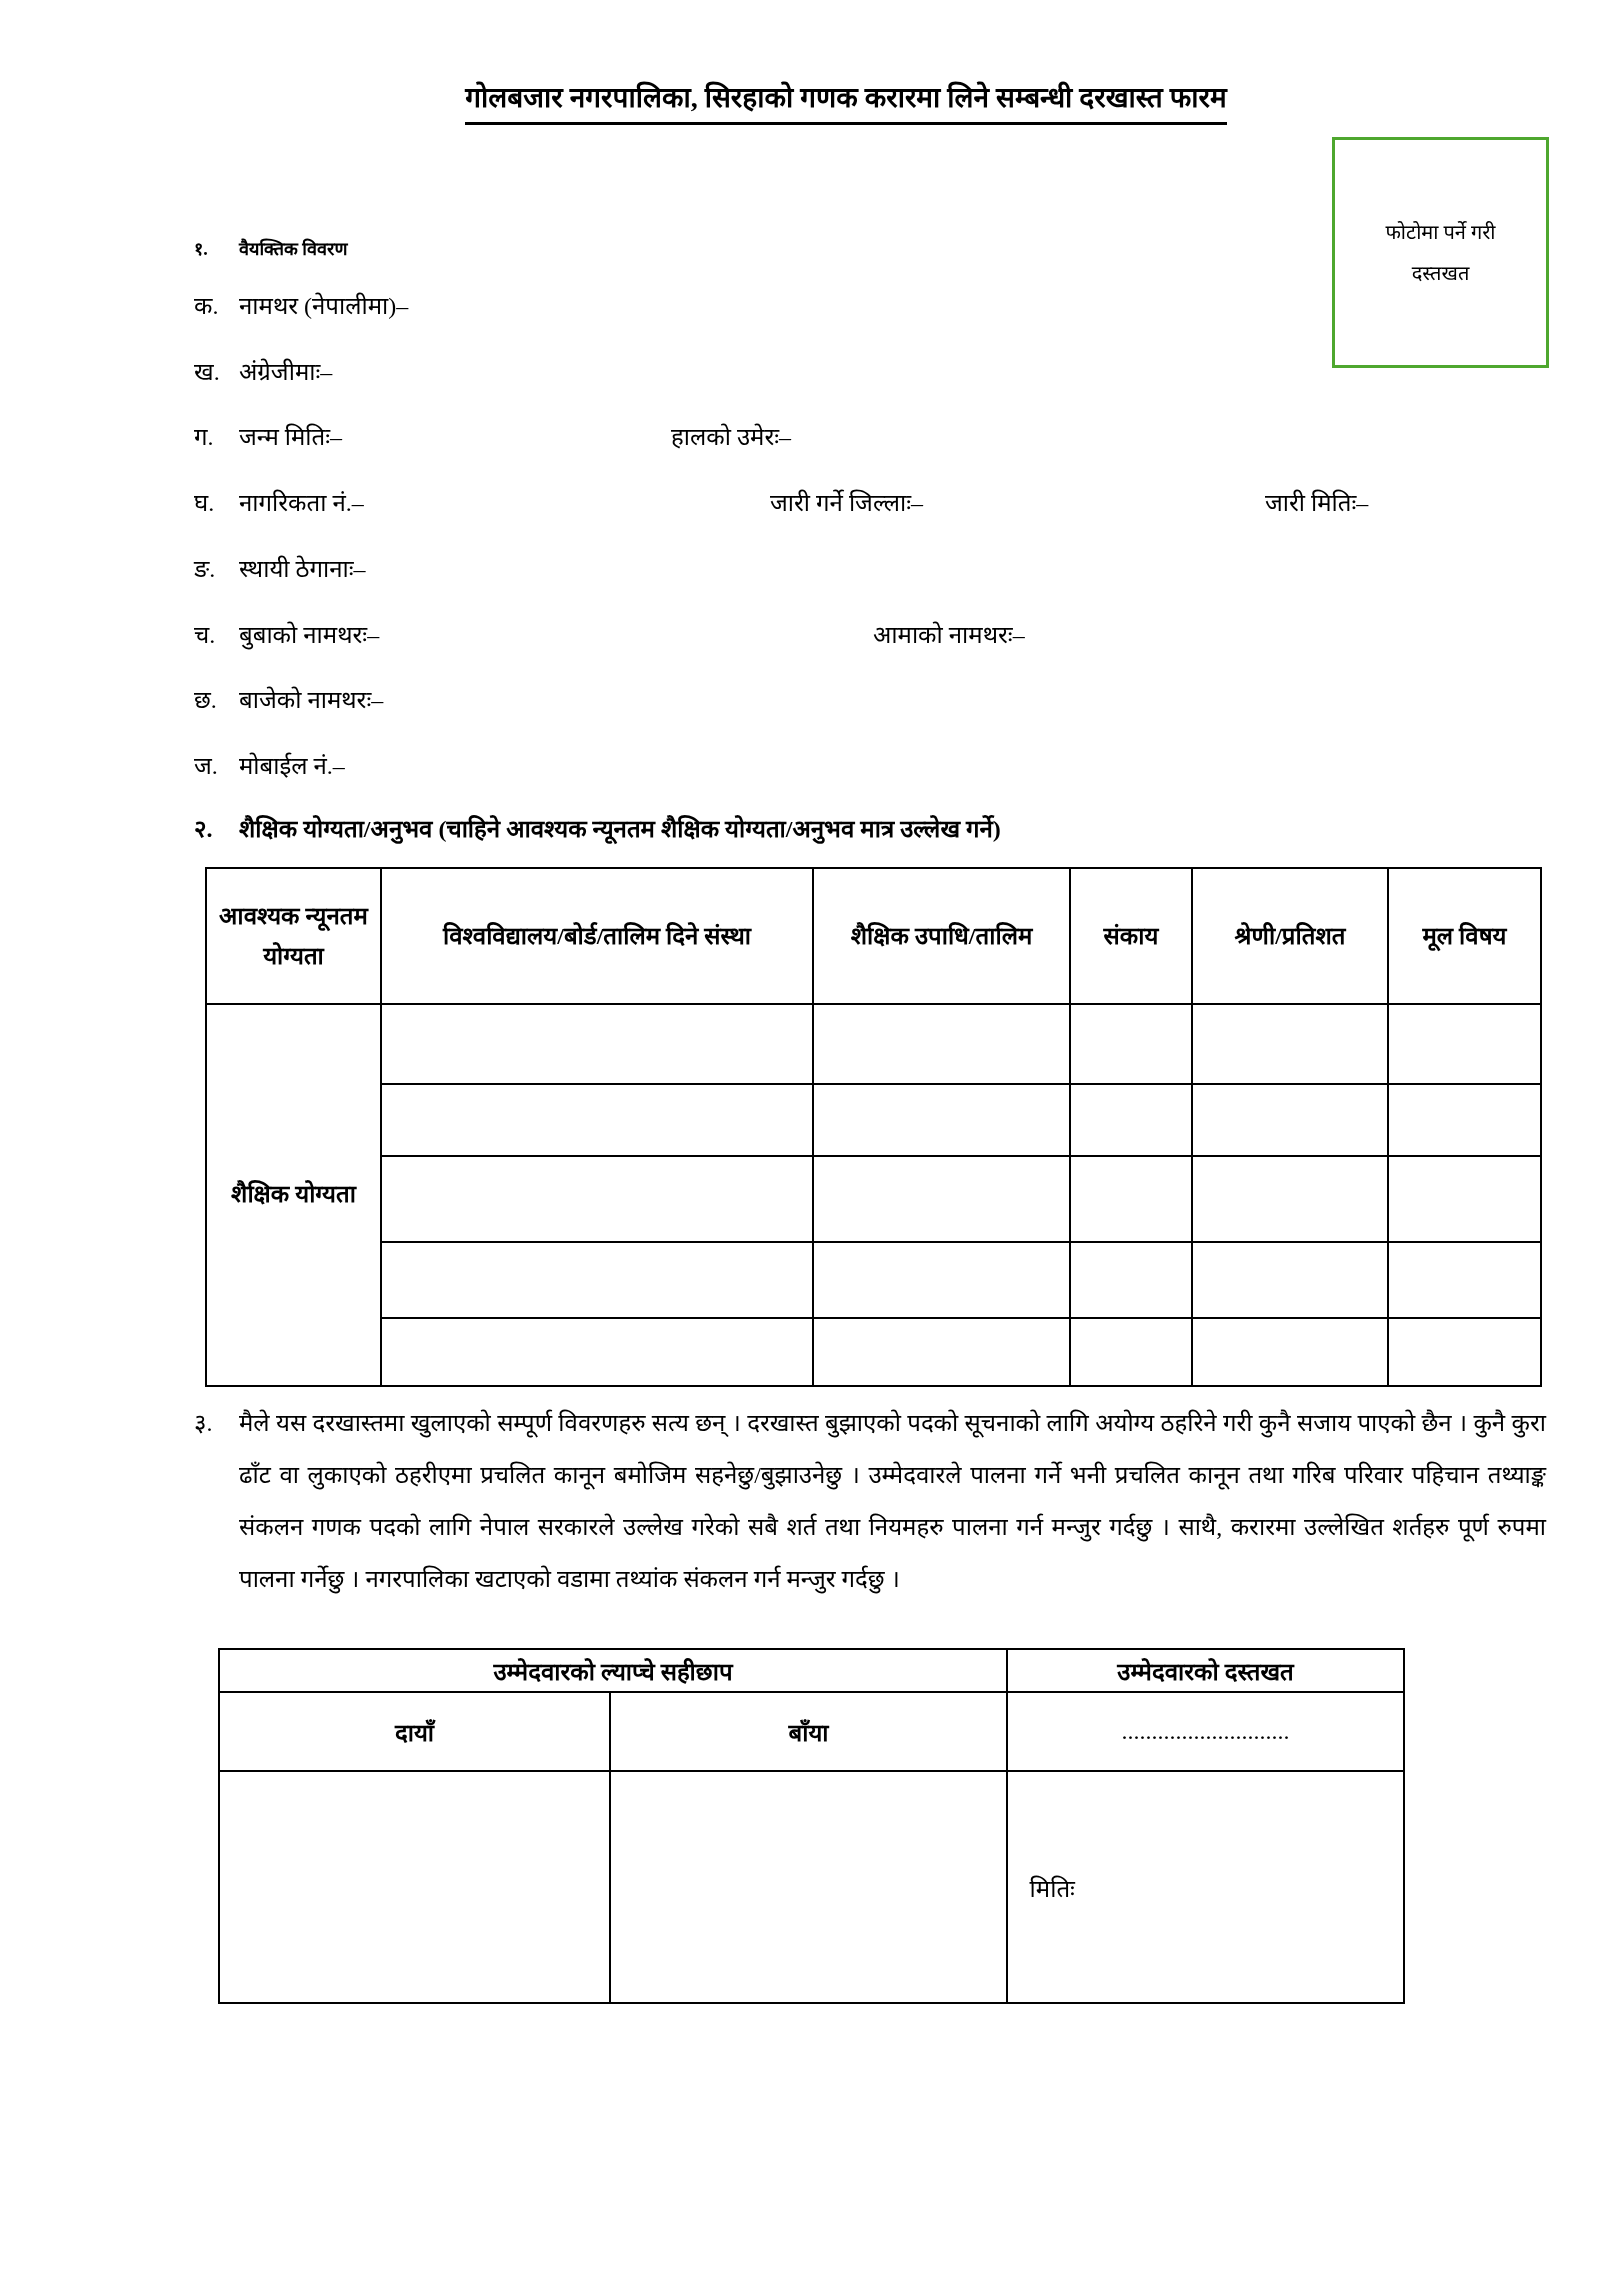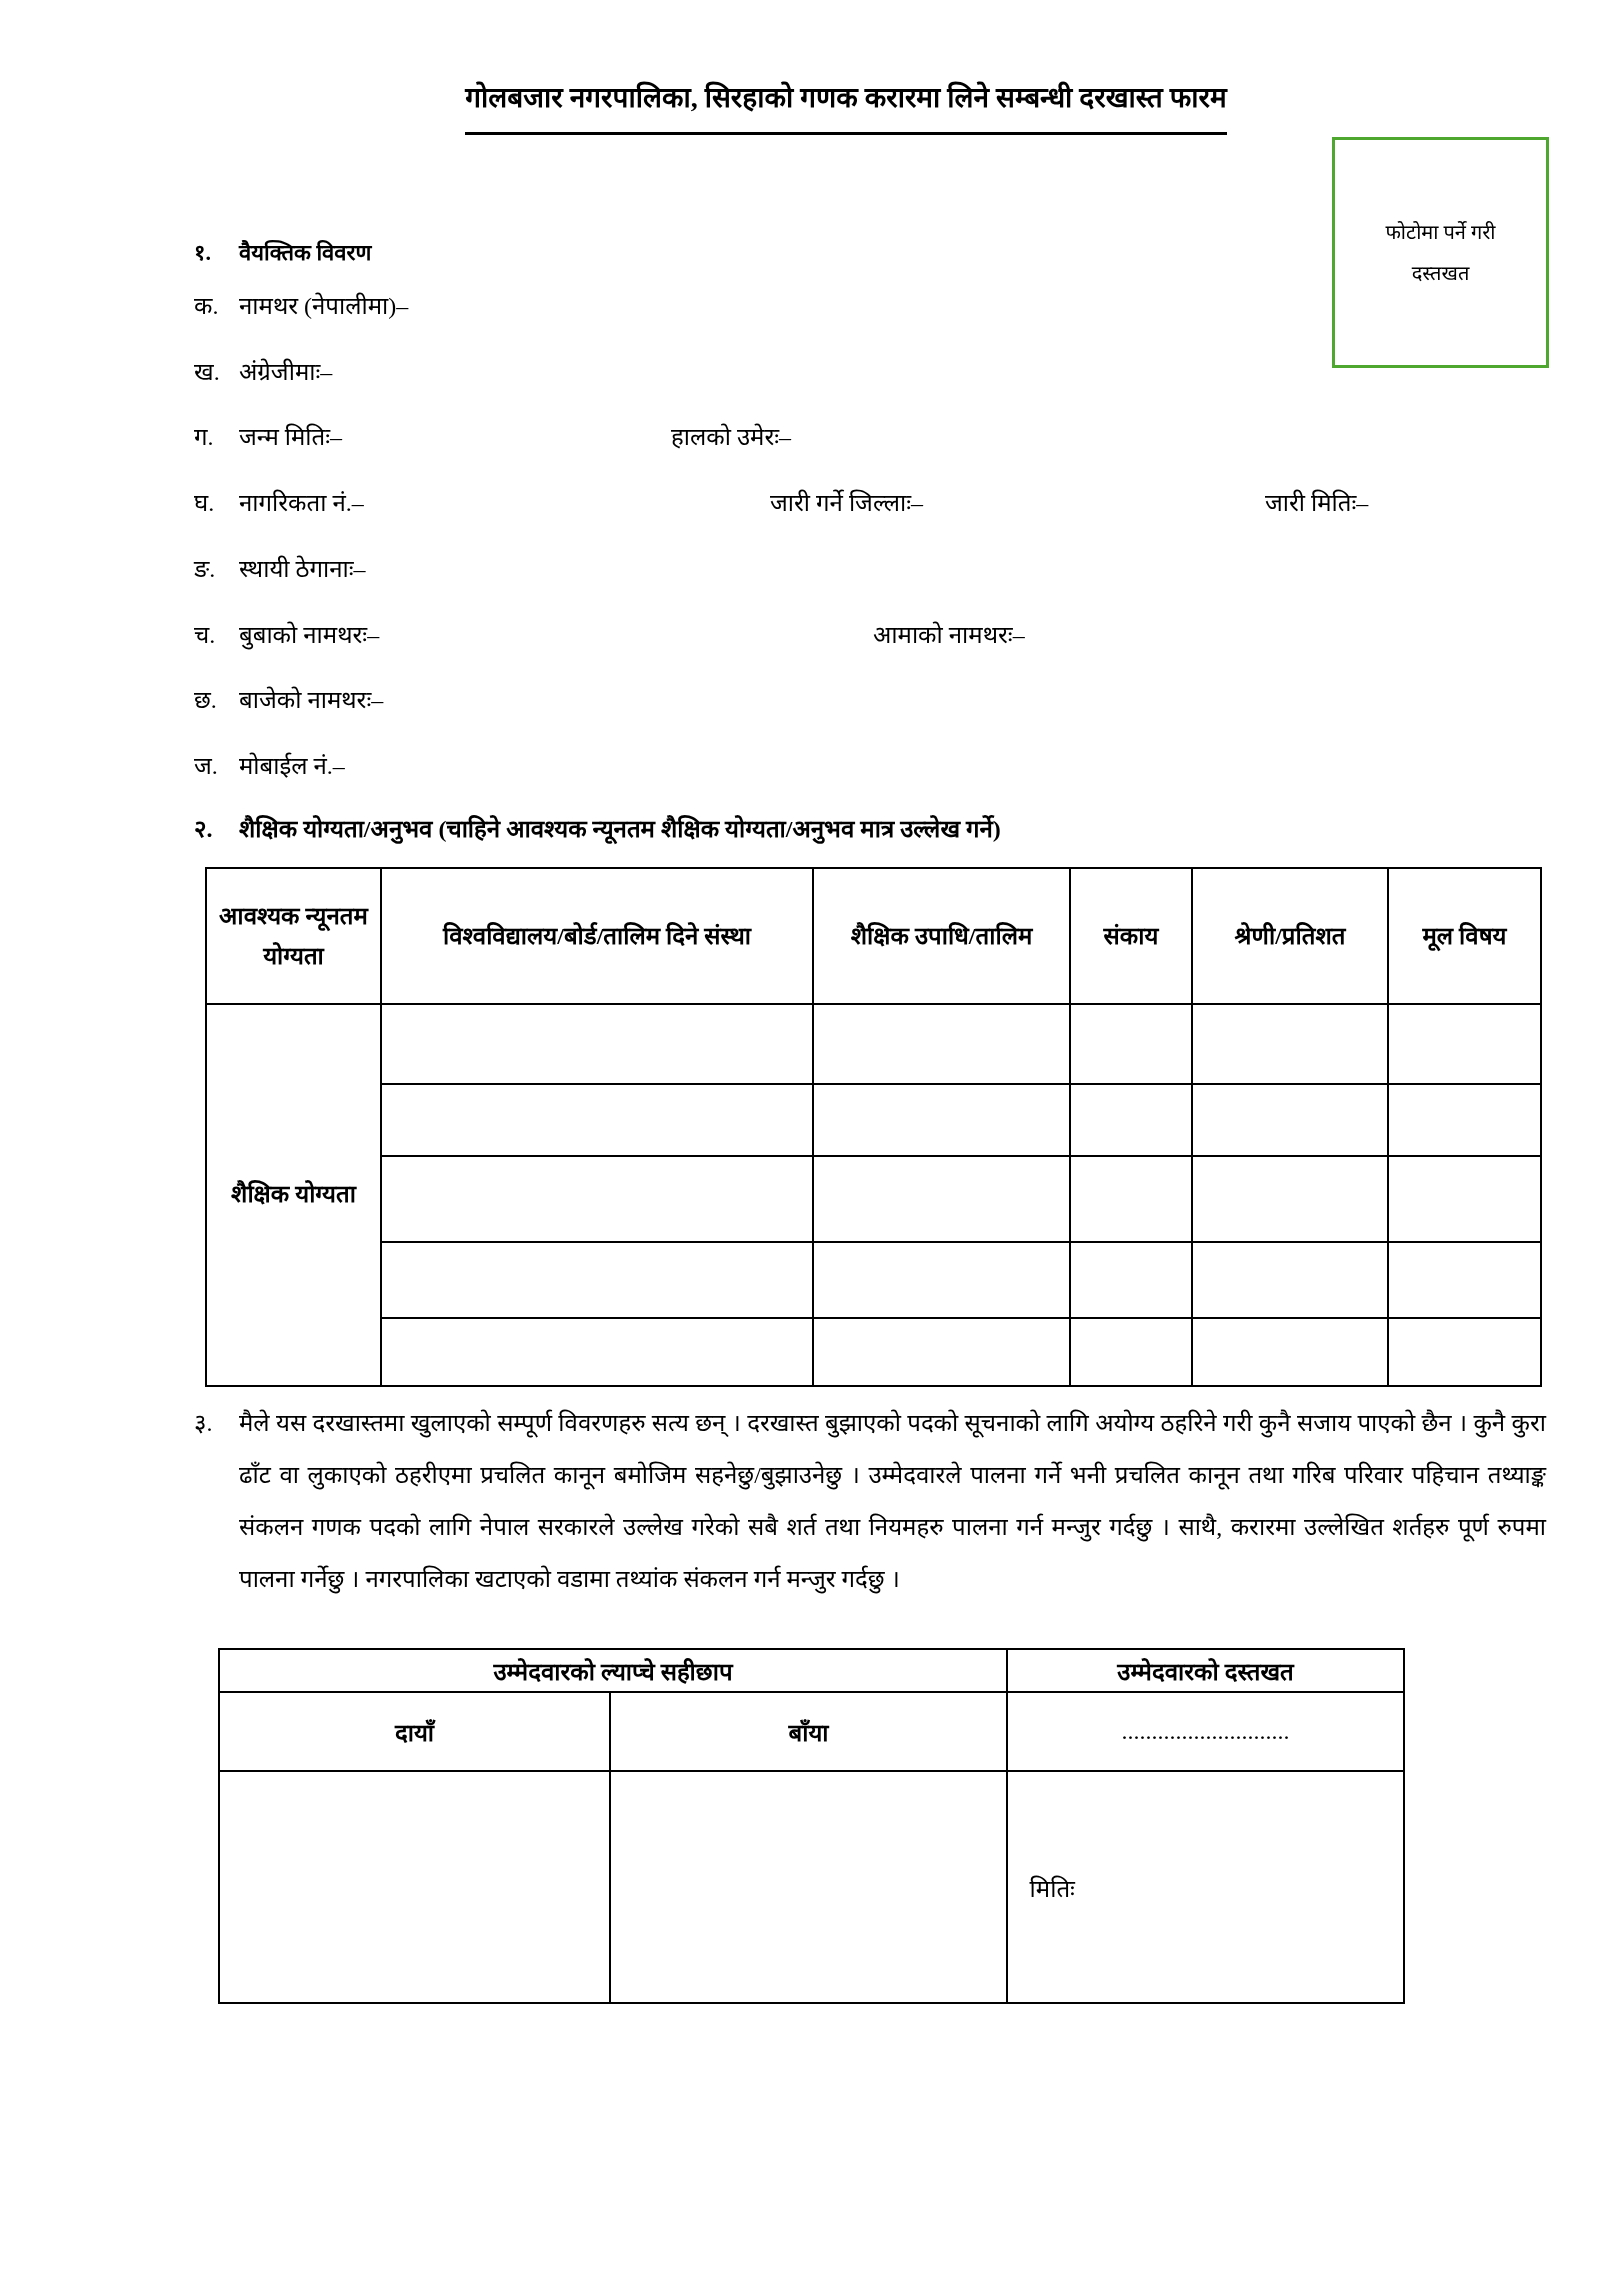--- a/index.html
+++ b/index.html
@@ -16,40 +16,40 @@
   .title{
     position:absolute;
     left:180px; top:77px;
     width:1332px;
     text-align:center;
     font-weight:bold;
     font-size:28px;
   }
   .title span{
     border-bottom:3.6px solid #000;
-    padding-bottom:19px;
+    padding-bottom:9px;
   }
   .photo-box{
     position:absolute;
     left:1332px; top:137px;
     width:211px; height:225px;
     border:3.6px solid #4EA72E;
     display:flex;
     flex-direction:column;
     align-items:center;
     justify-content:center;
     font-size:20px;
     line-height:41px;
     text-align:center;
   }
   .sec-head{
     position:absolute;
     left:194px;
     font-weight:bold;
-    font-size:22px;
+    font-size:18px;
     width:1314px;
   }
   .sec-head .num{display:inline-block;width:45px;}
   .p-row{
     position:absolute;
     left:0; width:1607px;
     height:54px;
   }
   .p-row .letter{position:absolute;left:194px;}
   .p-row .field{position:absolute;white-space:nowrap;}

